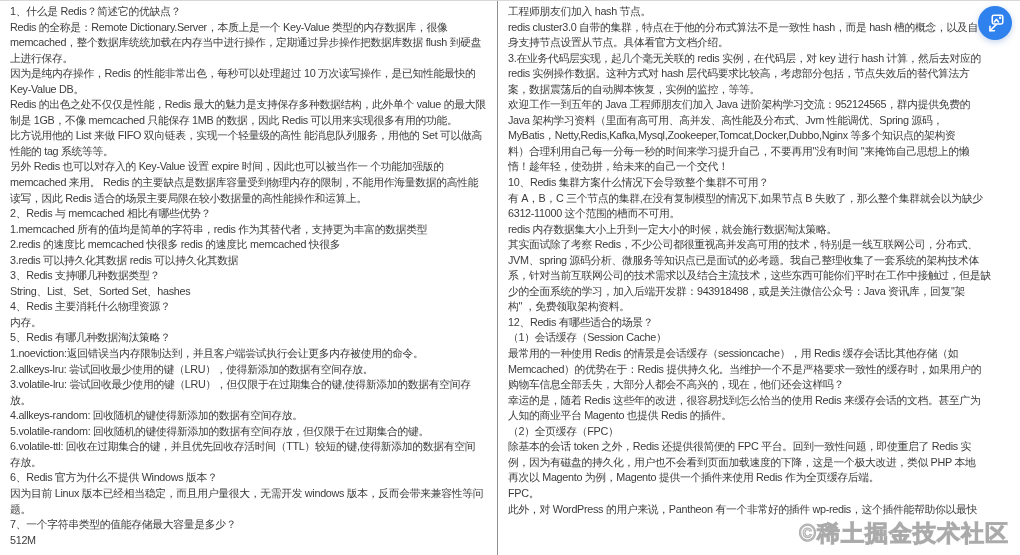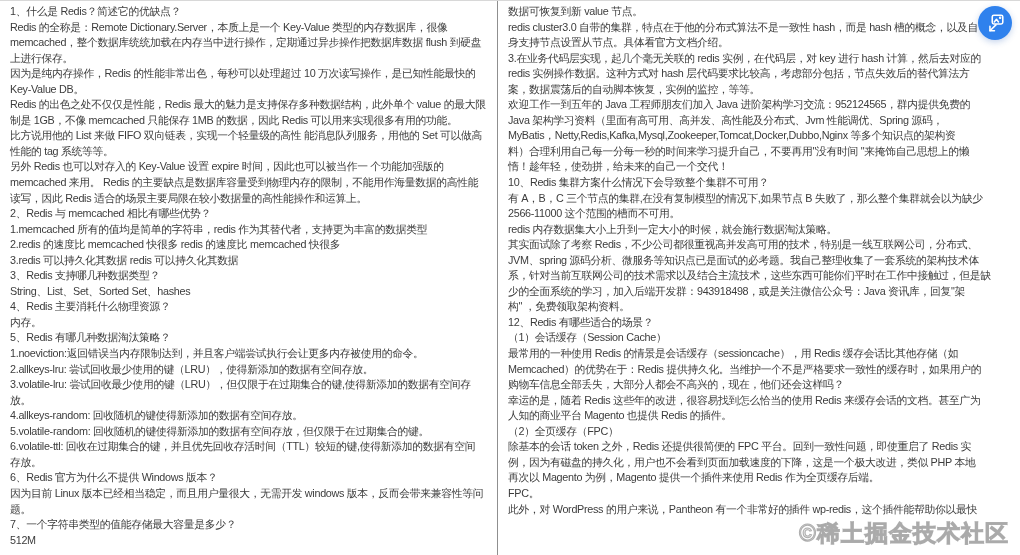--- a/index.html
+++ b/index.html
@@ -108,34 +108,34 @@
         <div class="line">5.volatile-random: 回收随机的键使得新添加的数据有空间存放，但仅限于在过期集合的键。</div>
         <div class="line">6.volatile-ttl: 回收在过期集合的键，并且优先回收存活时间（TTL）较短的键,使得新添加的数据有空间</div>
         <div class="line">存放。</div>
         <div class="line">6、Redis 官方为什么不提供 Windows 版本？</div>
         <div class="line">因为目前 Linux 版本已经相当稳定，而且用户量很大，无需开发 windows 版本，反而会带来兼容性等问</div>
         <div class="line">题。</div>
         <div class="line">7、一个字符串类型的值能存储最大容量是多少？</div>
         <div class="line">512M</div>
       </div>
     <div class="page-col right">
-        <div class="line">数据可恢复到新 value 节点。</div>
+        <div class="line">工程师朋友们加入 hash 节点。</div>
         <div class="line">redis cluster3.0 自带的集群，特点在于他的分布式算法不是一致性 hash，而是 hash 槽的概念，以及自</div>
         <div class="line">身支持节点设置从节点。具体看官方文档介绍。</div>
         <div class="line">3.在业务代码层实现，起几个毫无关联的 redis 实例，在代码层，对 key 进行 hash 计算，然后去对应的</div>
         <div class="line">redis 实例操作数据。这种方式对 hash 层代码要求比较高，考虑部分包括，节点失效后的替代算法方</div>
         <div class="line">案，数据震荡后的自动脚本恢复，实例的监控，等等。</div>
         <div class="line">欢迎工作一到五年的 Java 工程师朋友们加入 Java 进阶架构学习交流：952124565，群内提供免费的</div>
         <div class="line">Java 架构学习资料（里面有高可用、高并发、高性能及分布式、Jvm 性能调优、Spring 源码，</div>
         <div class="line">MyBatis，Netty,Redis,Kafka,Mysql,Zookeeper,Tomcat,Docker,Dubbo,Nginx 等多个知识点的架构资</div>
         <div class="line">料）合理利用自己每一分每一秒的时间来学习提升自己，不要再用"没有时间 "来掩饰自己思想上的懒</div>
         <div class="line">惰！趁年轻，使劲拼，给未来的自己一个交代！</div>
         <div class="line">10、Redis 集群方案什么情况下会导致整个集群不可用？</div>
         <div class="line">有 A，B，C 三个节点的集群,在没有复制模型的情况下,如果节点 B 失败了，那么整个集群就会以为缺少</div>
-        <div class="line">2566-11000 这个范围的槽而不可用。</div>
+        <div class="line">6312-11000 这个范围的槽而不可用。</div>
         <div class="line">redis 内存数据集大小上升到一定大小的时候，就会施行数据淘汰策略。</div>
         <div class="line">其实面试除了考察 Redis，不少公司都很重视高并发高可用的技术，特别是一线互联网公司，分布式、</div>
         <div class="line">JVM、spring 源码分析、微服务等知识点已是面试的必考题。我自己整理收集了一套系统的架构技术体</div>
         <div class="line">系，针对当前互联网公司的技术需求以及结合主流技术，这些东西可能你们平时在工作中接触过，但是缺</div>
         <div class="line">少的全面系统的学习，加入后端开发群：943918498，或是关注微信公众号：Java 资讯库，回复"架</div>
         <div class="line">构" ，免费领取架构资料。</div>
         <div class="line">12、Redis 有哪些适合的场景？</div>
         <div class="line">（1）会话缓存（Session Cache）</div>
         <div class="line">最常用的一种使用 Redis 的情景是会话缓存（sessioncache），用 Redis 缓存会话比其他存储（如</div>
         <div class="line">Memcached）的优势在于：Redis 提供持久化。当维护一个不是严格要求一致性的缓存时，如果用户的</div>

